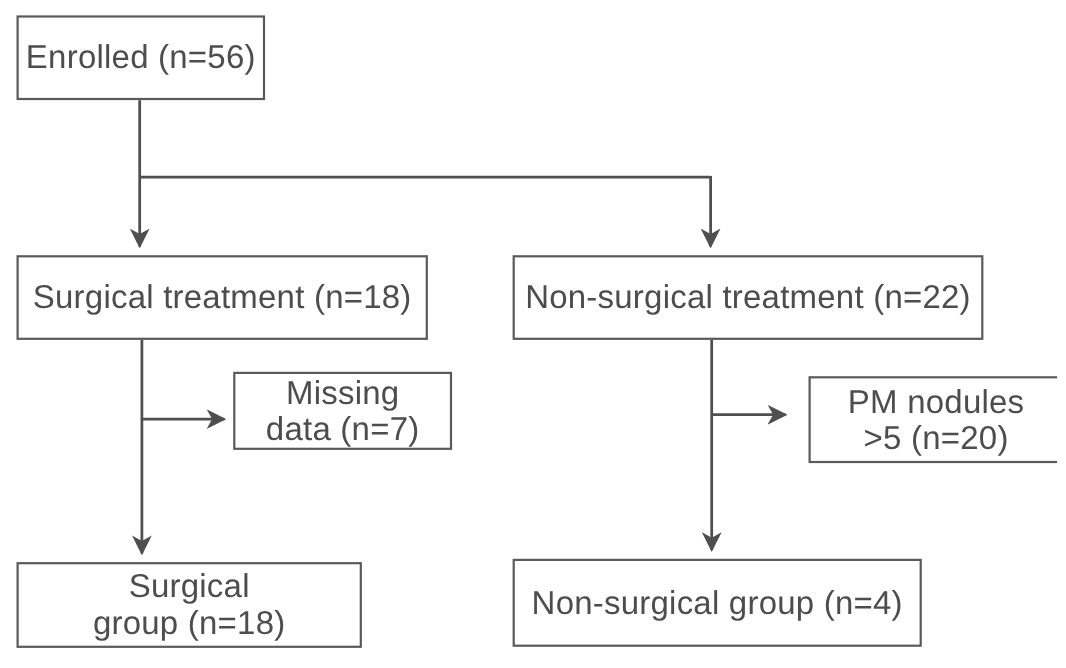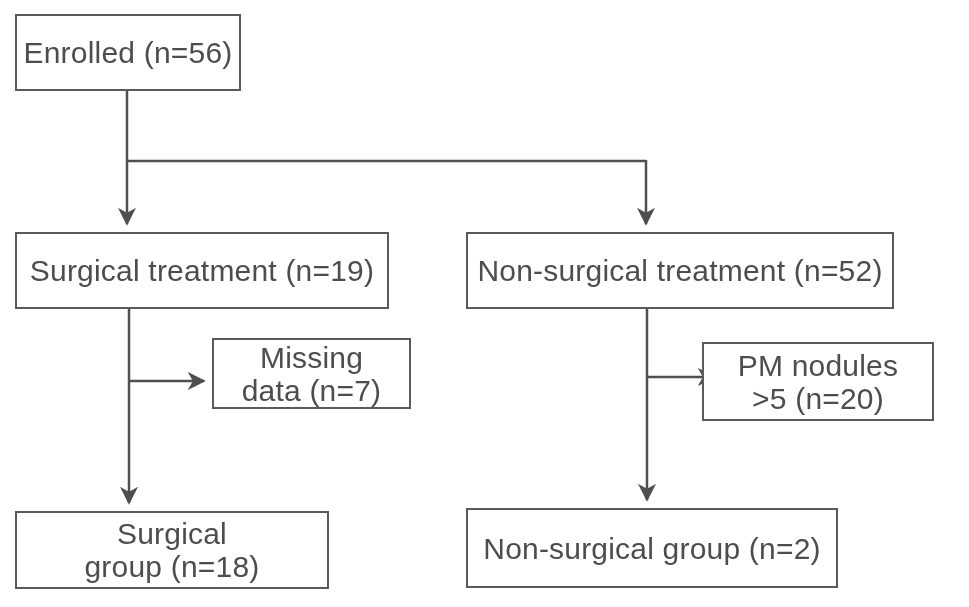--- a/index.html
+++ b/index.html
@@ -34,21 +34,21 @@
     align-items: center;
     justify-content: center;
     text-align: center;
     white-space: pre-line;
     letter-spacing: 0.2px;
   }
   .n-enrolled        { left: 15px;  top: 14px;  width: 226px; height: 77px; }
   .n-surg-treat      { left: 15px;  top: 232px; width: 374px; height: 77px; }
   .n-nonsurg-treat   { left: 466px; top: 232px; width: 428px; height: 77px; }
   .n-missing         { left: 212px; top: 338px; width: 199px; height: 71px; }
-  .n-pm              { left: 702px; top: 342px; width: 232px; height: 79px; }
+  .n-pm              { left: 735px; top: 342px; width: 232px; height: 79px; }
   .n-surg-group      { left: 15px;  top: 511px; width: 314px; height: 78px; }
   .n-nonsurg-group   { left: 466px; top: 508px; width: 372px; height: 80px; }
 </style>
 </head>
 <body>
 
 <div class="stage">
 
   <svg class="connectors" viewBox="0 0 969 607" xmlns="http://www.w3.org/2000/svg">
     <defs>
@@ -67,28 +67,28 @@
 
     <path d="M129,381 H204" stroke="#4f4f4f" stroke-width="2.5" fill="none" marker-end="url(#ah)"></path>
 
     <path d="M647,309 V500" stroke="#4f4f4f" stroke-width="2.5" fill="none" marker-end="url(#ah)"></path>
 
     <path d="M647,377 H714" stroke="#4f4f4f" stroke-width="2.5" fill="none" marker-end="url(#ah)"></path>
   </svg>
 
   <div class="node n-enrolled">Enrolled (n=56)</div>
 
-  <div class="node n-surg-treat">Surgical treatment (n=19)</div>
+  <div class="node n-surg-treat">Surgical treatment (n=18)</div>
 
-  <div class="node n-nonsurg-treat">Non-surgical treatment (n=52)</div>
+  <div class="node n-nonsurg-treat">Non-surgical treatment (n=22)</div>
 
   <div class="node n-missing">Missing
 data (n=7)</div>
 
   <div class="node n-pm">PM nodules
 &gt;5 (n=20)</div>
 
   <div class="node n-surg-group">Surgical
 group (n=18)</div>
 
-  <div class="node n-nonsurg-group">Non-surgical group (n=2)</div>
+  <div class="node n-nonsurg-group">Non-surgical group (n=4)</div>
 
 </div>
 
 </body></html>

